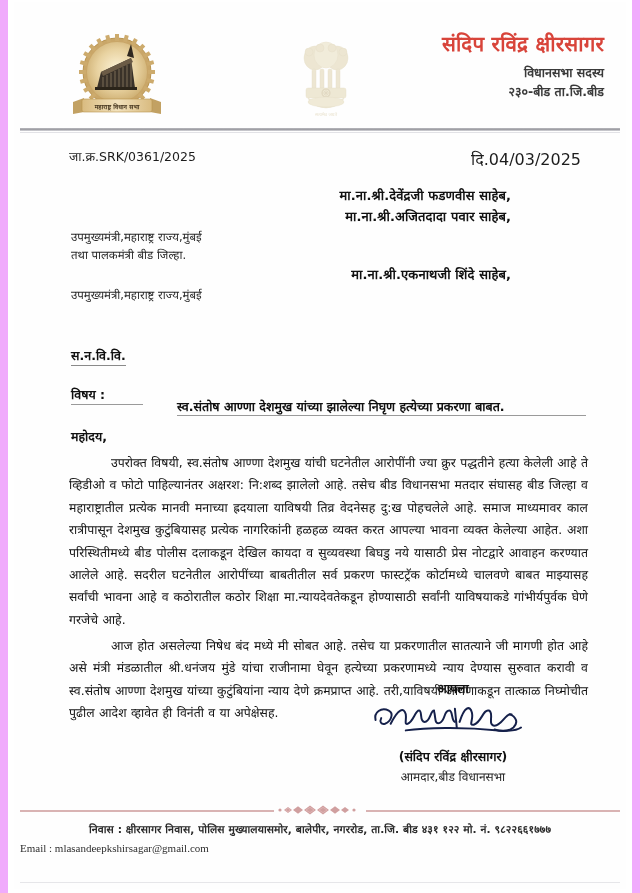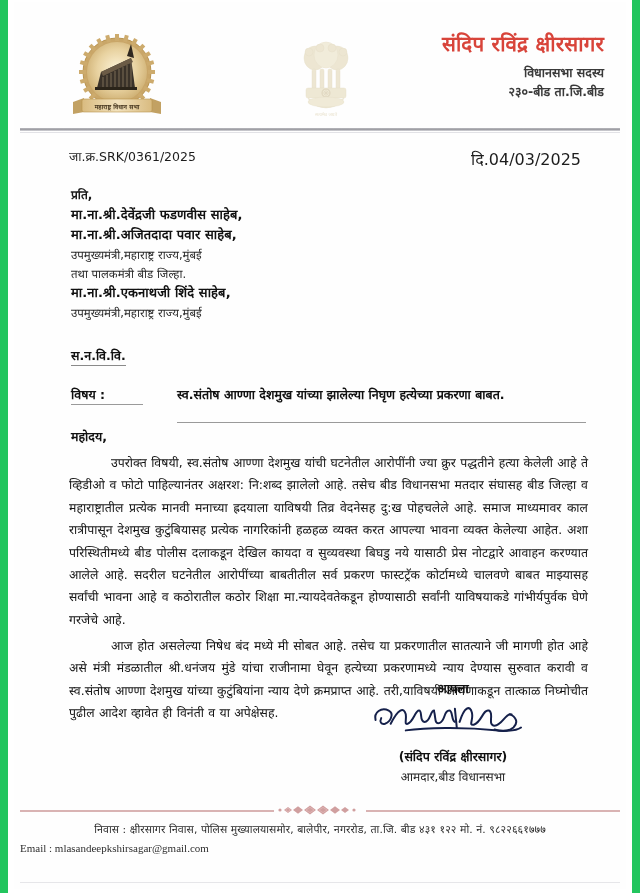--- a/index.html
+++ b/index.html
@@ -7,21 +7,21 @@
     padding: 0;
     background: #d8d8dc;
   }
   body {
     font-family: "DejaVu Sans", "Liberation Sans", sans-serif;
   }
   .page {
     position: relative;
     width: 640px;
     height: 893px;
-    background: #22c55e;
+    background: #f0abfc;
     overflow: hidden;
     box-sizing: border-box;
   }
   
   .sheet {
     position: absolute;
     left: 8px;
     top: 0px;
     width: 624px;
     height: 893px;
@@ -153,20 +153,21 @@
     color: #1a1a1a;
     font-weight: bold;
     line-height: 1.55;
   }
   .to-name {
     font-size: 13px;
     color: #111111;
     font-weight: bold;
     line-height: 1.6;
     letter-spacing: 0.1px;
+    text-align: right;
   }
   .to-desig {
     font-size: 11.5px;
     color: #2a2a2a;
     font-weight: 400;
     line-height: 1.62;
   }
 
   .salute {
     position: absolute;
@@ -196,22 +197,23 @@
     flex: 0 0 72px;
     border-bottom: 1px solid #9a9a9a;
     padding-bottom: 1px;
   }
   .subject-text {
     font-size: 12.5px;
     font-weight: bold;
     color: #111;
     flex: 1;
     border-bottom: 1px solid #9a9a9a;
-    padding-bottom: 19px;
+    padding-bottom: 0;
     margin-left: 34px;
+    margin-top: 12px;
   }
 
   .mahoday {
     position: absolute;
     left: 57px;
     top: 292px;
     font-size: 12.5px;
     font-weight: bold;
     color: #111;
   }
@@ -291,21 +293,21 @@
     left: 50%;
     top: 2px;
     transform: translateX(-50%);
     background: #fefefe;
     padding: 0 4px;
     line-height: 1;
   }
   .foot-addr {
     text-align: center;
     font-size: 10.7px;
-    font-weight: normal;
+    font-weight: bold;
     color: #2b2b2b;
     margin-top: 7px;
     letter-spacing: 0.1px;
     white-space: nowrap;
   }
   .foot-email {
     text-align: left;
     font-size: 11px;
     color: #2e2e2e;
     margin-top: 6px;
@@ -497,21 +499,20 @@
       <div class="head-rule-2"></div>
 
       <div class="body-area">
 
         <div class="refrow">
           <div class="ref-no">जा.क्र.SRK/0361/2025</div>
           <div class="ref-date">दि.04/03/2025</div>
         </div>
 
         <div class="to-block">
-          <div class="to-label">प्रति,</div>
 
           <div>
             <div class="to-name">मा.ना.श्री.देवेंद्रजी फडणवीस साहेब,</div>
           </div>
 
           <div>
             <div class="to-name">मा.ना.श्री.अजितदादा पवार साहेब,</div>
             <div class="to-desig">उपमुख्यमंत्री,महाराष्ट्र राज्य,मुंबई</div>
             <div class="to-desig">तथा पालकमंत्री बीड जिल्हा.</div>
           </div>

